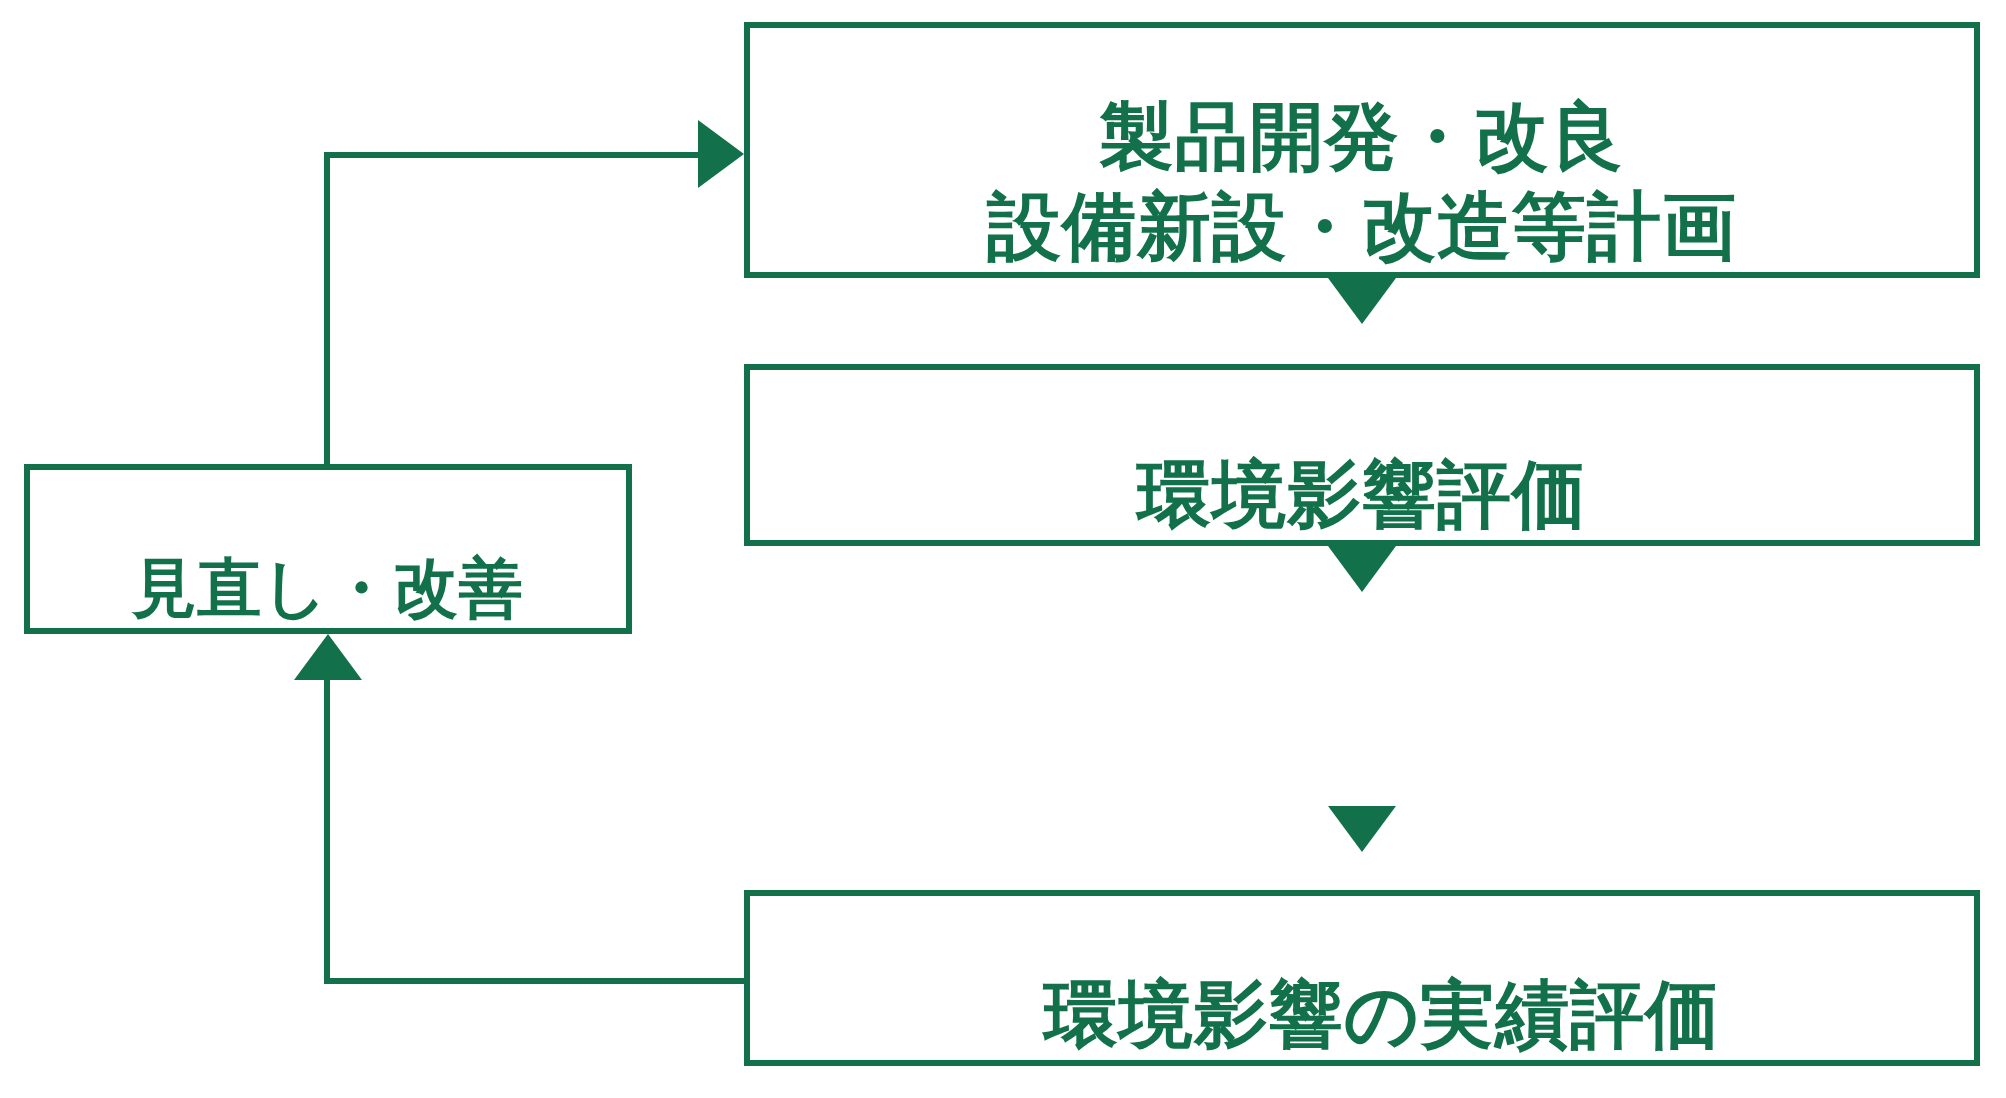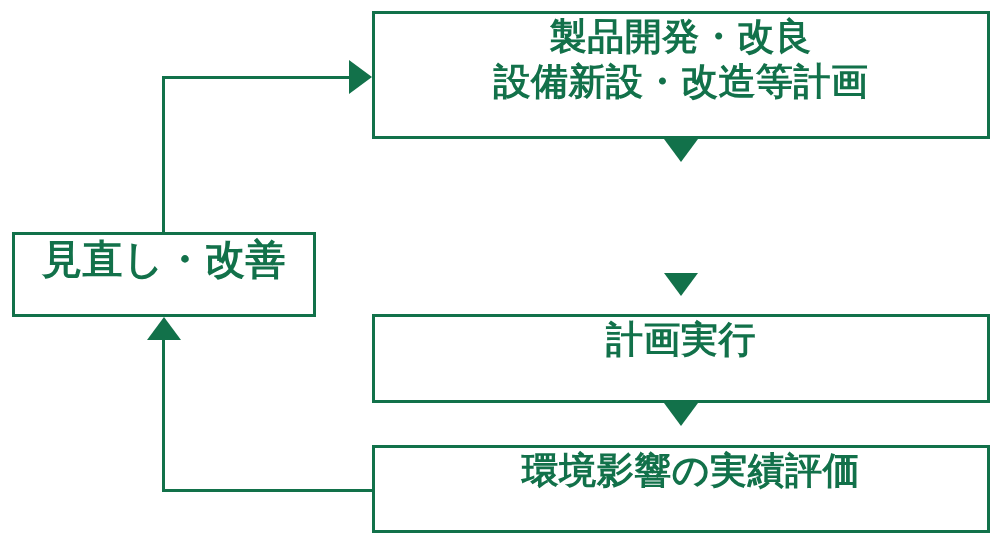--- a/index.html
+++ b/index.html
@@ -16,21 +16,21 @@
     height: 549px;
     background: #ffffff;
     overflow: hidden;
   }
   .flow-box {
     position: absolute;
     box-sizing: border-box;
     border: 3px solid var(--accent, #12714a);
     background: #ffffff;
     display: flex;
-    align-items: flex-start;
+    align-items: flex-end;
     justify-content: center;
     text-align: center;
   }
   .box-label {
     color: var(--accent, #12714a);
     font-weight: bold;
     line-height: 1.22;
     letter-spacing: 0.5px;
     white-space: pre-line;
   }
@@ -38,21 +38,21 @@
   #box-plan      { left: 372px; top: 11px;  width: 618px; height: 128px; }
   #box-assess    { left: 372px; top: 182px; width: 618px; height: 91px;  }
   #box-execute   { left: 372px; top: 314px; width: 618px; height: 89px;  }
   #box-result    { left: 372px; top: 445px; width: 618px; height: 88px; padding-left: 20px;  }
   #box-review    { left: 12px;  top: 232px; width: 304px; height: 85px;  }
 
   #box-plan .box-label    { font-size: 37px; }
   #box-assess .box-label  { font-size: 37px; }
   #box-execute .box-label { font-size: 37px; }
   #box-result .box-label  { font-size: 37px; }
-  #box-review .box-label  { font-size: 40px; }
+  #box-review .box-label  { font-size: 32px; }
 
   
   .arrow-down {
     position: absolute;
     width: 0;
     height: 0;
     border-left: 17px solid transparent;
     border-right: 17px solid transparent;
     border-top: 23px solid var(--accent, #12714a);
   }
@@ -93,24 +93,24 @@
 </head>
 <body>
 
 <div id="canvas" style="background: rgb(255, 255, 255);">
 
   <div class="flow-box" id="box-plan">
     <span class="box-label">製品開発・改良
 設備新設・改造等計画</span>
   </div>
 
+  <div class="flow-box" id="box-assess">
+    <span class="box-label">環境影響評価</span>
+  </div>
 
-  <div class="flow-box" id="box-execute">
-    <span class="box-label">計画実行</span>
-  </div>
 
   <div class="flow-box" id="box-result">
     <span class="box-label">環境影響の実績評価</span>
   </div>
 
   <div class="flow-box" id="box-review">
     <span class="box-label">見直し・改善</span>
   </div>
 
   <div class="arrow-down" id="arrow-plan-assess"></div>

